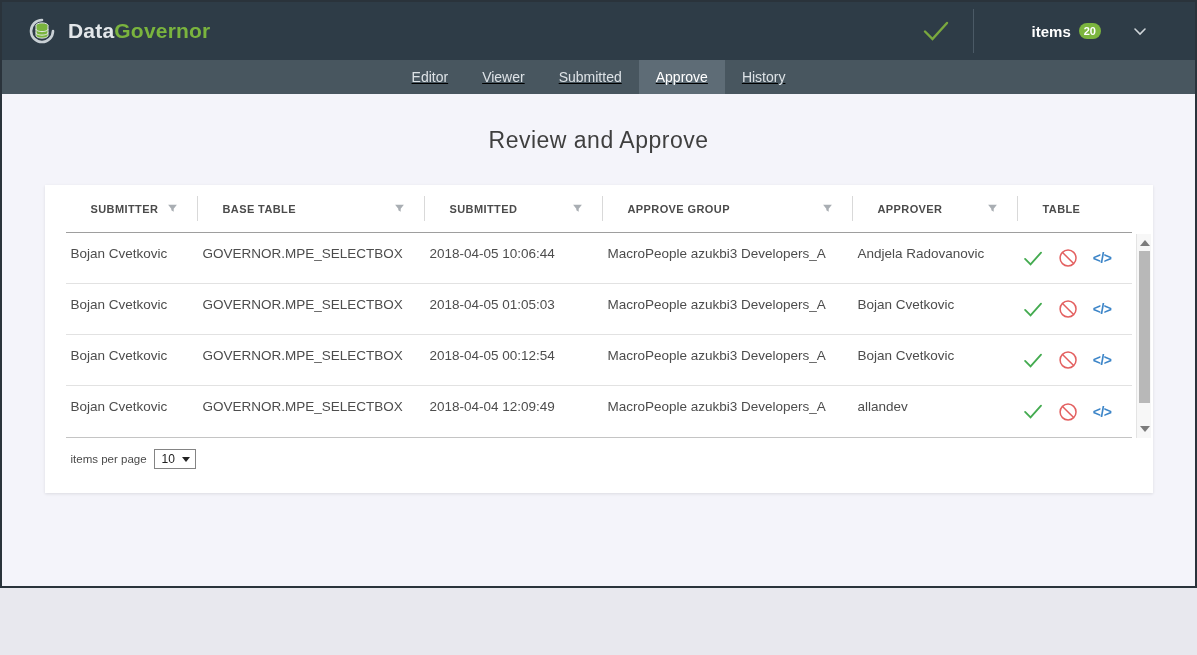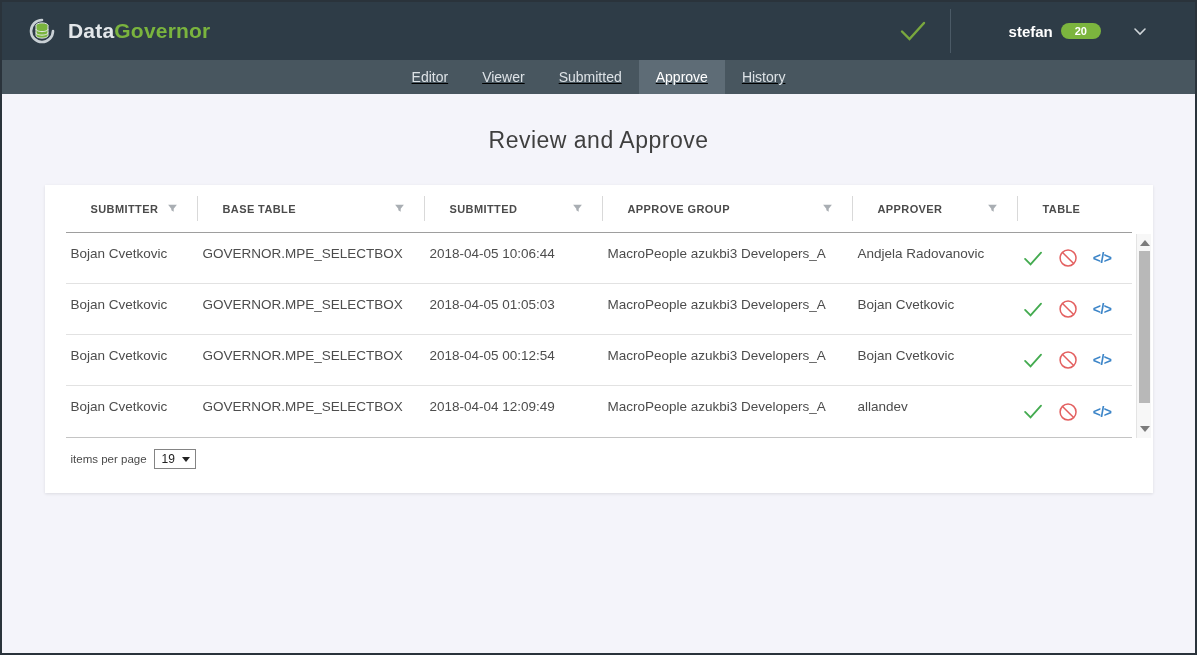--- a/index.html
+++ b/index.html
@@ -1,20 +1,20 @@
 <!DOCTYPE html>
 <html><head>
 <meta charset="utf-8">
 <style>
   * { margin:0; padding:0; box-sizing:border-box; }
   html,body { background:#e8e8ee; }
   body { font-family:"Liberation Sans", sans-serif; }
 
   .screen {
-    width:1197px; height:655px;
+    width:1197px; height:588px;
     border:2px solid #2a333b;
     background:#f4f4fa;
     position:relative; overflow:hidden;
   }
 
   
   .topbar {
     height:58px; background:#2e3c47;
     display:flex; align-items:center; justify-content:space-between;
     padding:0 0 0 24px;
@@ -24,21 +24,21 @@
   .brand-prefix { color:#e3e7ea; }
   .brand-suffix { color:#7ab43e; }
 
   .topbar-right { display:flex; align-items:center; height:100%; padding-right:48px; }
   .header-check { margin-right:22px; }
   .v-divider { width:1px; height:44px; background:#4b5a66; margin-right:58px; }
   .user { display:flex; align-items:center; gap:8px; cursor:pointer; }
   .user-name { color:#ffffff; font-size:15px; font-weight:bold; }
   .badge {
     background:#7cb53e; color:#fff; font-size:11px; font-weight:bold;
-    border-radius:9px; padding:2px 14px; line-height:12px;
+    border-radius:9px; padding:2px 5px; line-height:12px;
   }
   .chevron { margin-left:32px; cursor:pointer; }
 
   
   .navbar {
     height:34px; background:#48565f;
     display:flex; align-items:stretch; justify-content:center;text-decoration:underline;
   }
   .nav-tab {
     color:#dde2e6; font-size:14px; padding:0 17px;
@@ -152,21 +152,21 @@
       </svg>
       <span class="brand-text"><span class="brand-prefix">Data</span><span class="brand-suffix">Governor</span></span>
     </div>
 
     <div class="topbar-right">
       <svg class="header-check" width="30" height="24" viewBox="0 0 30 24">
         <path d="M4 12.5 L11.5 20 L26 4" fill="none" stroke="#7aa83e" stroke-width="2.4" stroke-linecap="round"></path>
       </svg>
       <div class="v-divider"></div>
       <div class="user">
-        <span class="user-name">stefan</span>
+        <span class="user-name">items</span>
         <span class="badge">20</span>
       </div>
       <svg class="chevron" width="14" height="9" viewBox="0 0 14 9">
         <path d="M2 2 L7 7 L12 2" fill="none" stroke="#cfd5d9" stroke-width="1.6" stroke-linecap="round"></path>
       </svg>
     </div>
   </header>
 
   <nav class="navbar">
     <div class="nav-tab">Editor</div>
@@ -297,19 +297,19 @@
 
       <div class="scrollbar">
         <div class="scroll-arrow up"></div>
         <div class="scroll-thumb"></div>
         <div class="scroll-arrow down"></div>
       </div>
 
       <div class="tfoot">
         <span class="ipp-label">items per page</span>
         <span class="select">
-          <span class="select-value">19</span>
+          <span class="select-value">10</span>
           <span class="select-arrow"></span>
         </span>
       </div>
     </section>
   </main>
 </div>
 
 </body></html>

